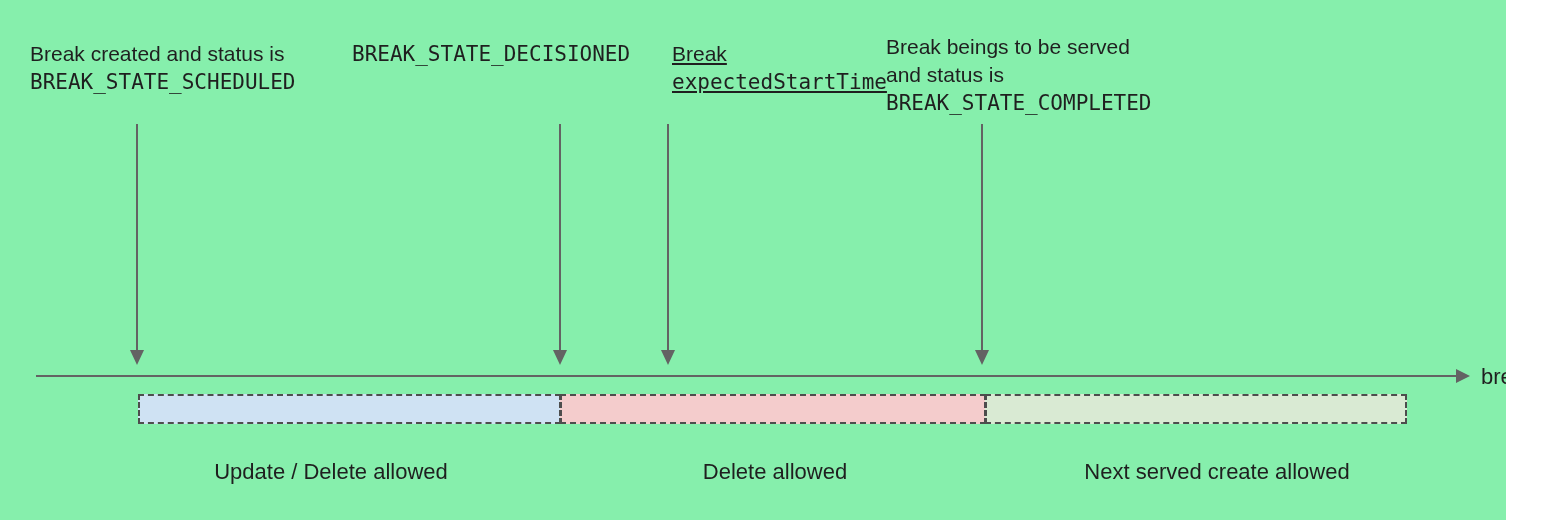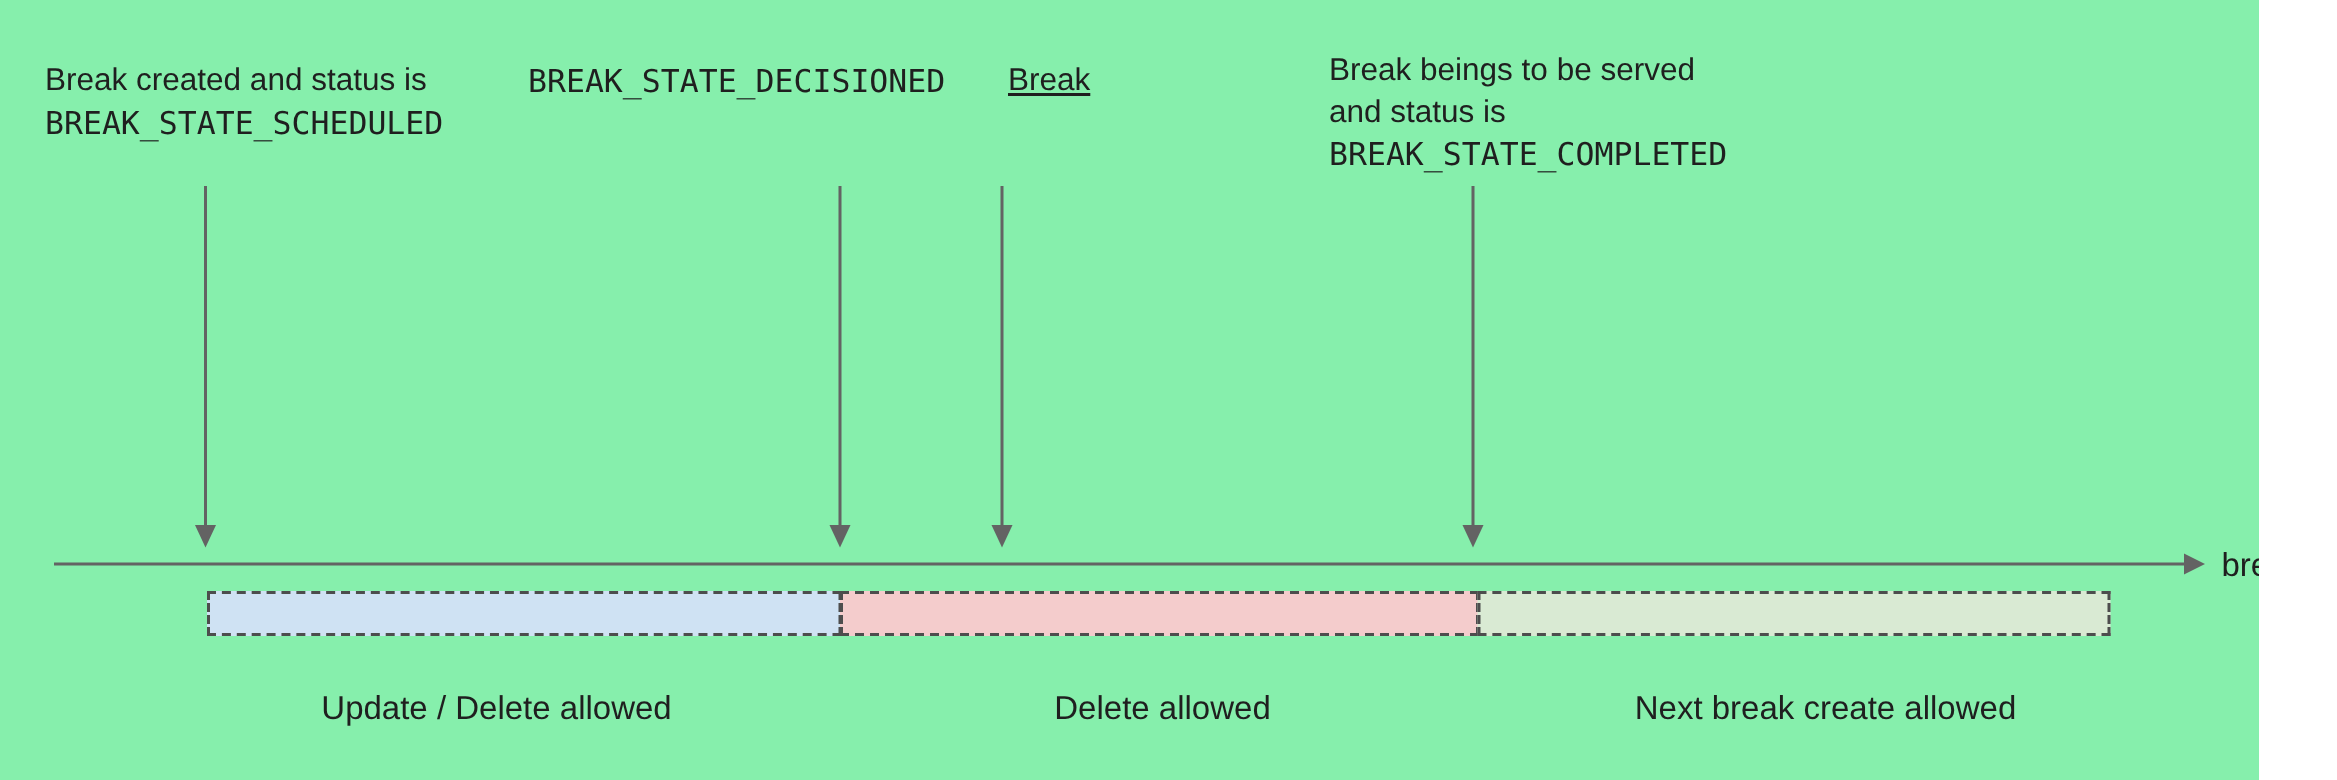--- a/index.html
+++ b/index.html
@@ -115,20 +115,21 @@
 
   <div class="annotation ann-1">
     <div>Break created and status is</div>
     <div class="mono">BREAK_STATE_SCHEDULED</div>
   </div>
   <div class="annotation ann-2">
     <div class="mono">BREAK_STATE_DECISIONED</div>
   </div>
   <div class="annotation ann-3">
     <div>Break</div>
+    <div class="mono">expectedStartTime</div>
   </div>
   <div class="annotation ann-4">
     <div>Break beings to be served</div>
     <div>and status is</div>
     <div class="mono">BREAK_STATE_COMPLETED</div>
   </div>
 
   <div class="v-arrow arrow-x1">
     <div class="shaft"></div>
     <div class="head"></div>
@@ -149,15 +150,15 @@
   <div class="axis-line"></div>
   <div class="axis-head"></div>
   <div class="axis-label">break</div>
 
   <div class="segment seg-1" style="background: rgb(207, 226, 243);"></div>
   <div class="segment seg-2" style="background: rgb(244, 204, 204);"></div>
   <div class="segment seg-3" style="background: rgb(217, 234, 211);"></div>
 
   <div class="phase-label plabel-1">Update / Delete allowed</div>
   <div class="phase-label plabel-2">Delete allowed</div>
-  <div class="phase-label plabel-3">Next break create allowed</div>
+  <div class="phase-label plabel-3">Next served create allowed</div>
 
 </div>
 
 </body></html>

